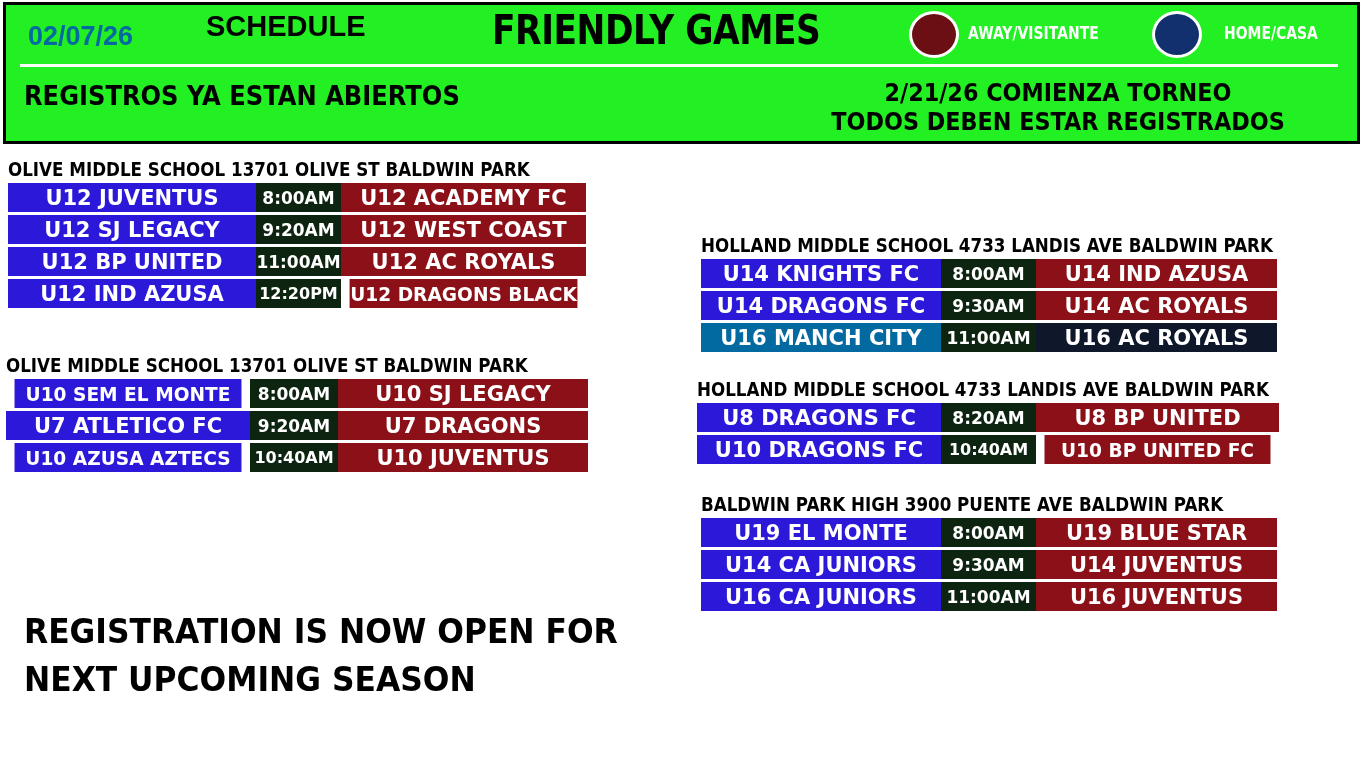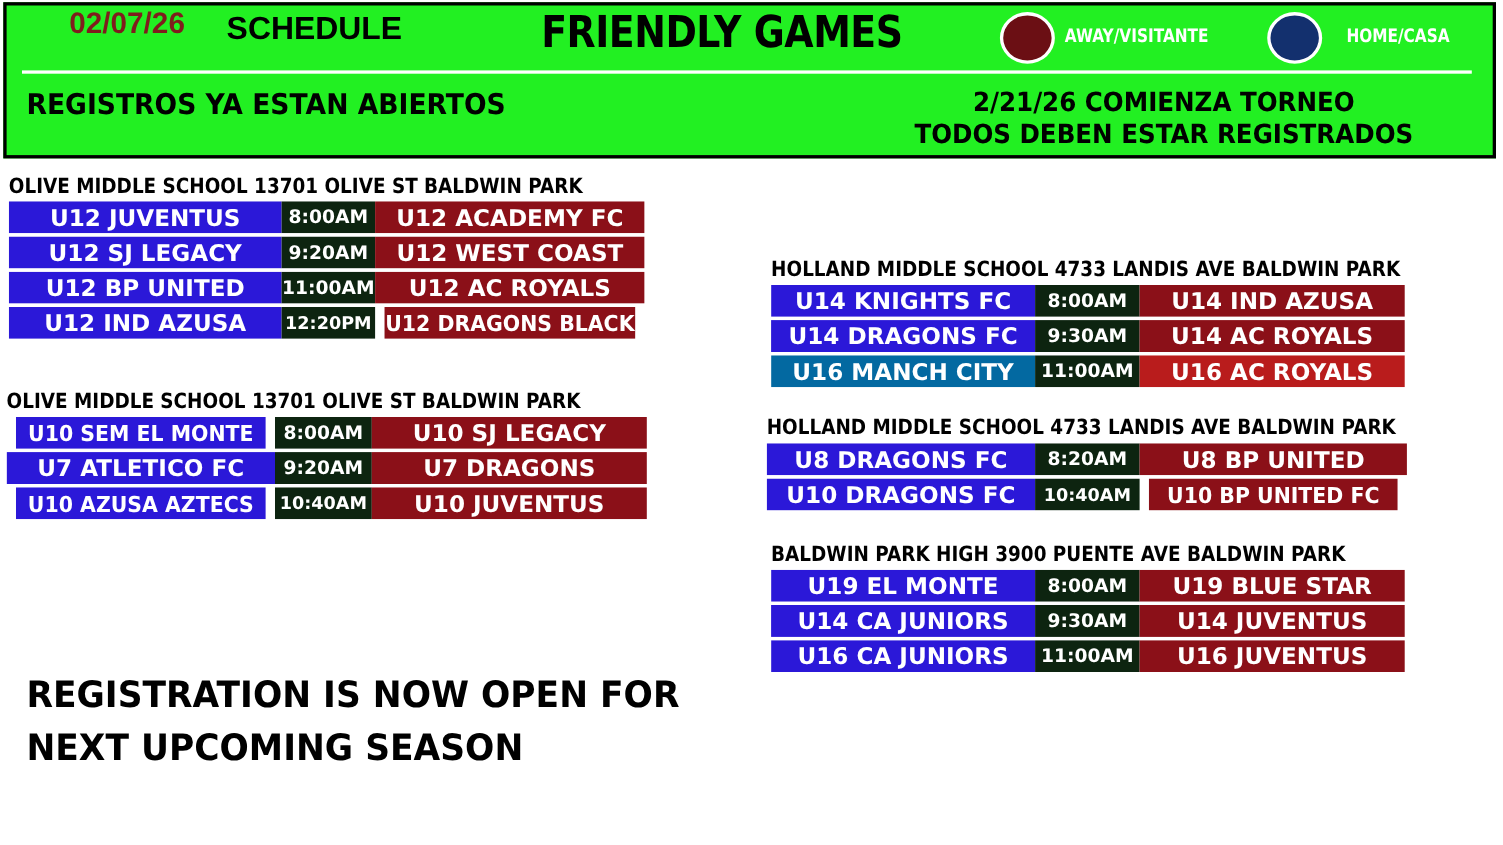--- a/index.html
+++ b/index.html
@@ -36,27 +36,26 @@
     left: 14px;
     top: 59px;
     width: 1318px;
     height: 3px;
     background: #ffffff;
   }
 
   .hdr-date {
     position: absolute;
     left: 22px;
-    top: 1px;
+    top: 16px;
     font-size: 27px;
     font-weight: bold;
-    color: #7f1d1d;
+    color: #0369a1;
     letter-spacing: 0px;
     font-family: "Liberation Sans", sans-serif;
-    margin-left: 35px;
   }
   .hdr-schedule {
     position: absolute;
     left: 200px;
     top: 5px;
     font-size: 29px;
     font-weight: bold;
     color: #000;
     font-family: "Liberation Sans", sans-serif;
   }
@@ -272,21 +271,21 @@
       <div class="team-away" style="width: 241px; background: rgb(139, 16, 24);">U14 IND AZUSA</div>
     </div>
     <div class="match-row">
       <div class="team-home" style="width: 240px; background: rgb(43, 24, 216);">U14 DRAGONS FC</div>
       <div class="match-time" style="width: 95px; background: rgb(13, 36, 16);">9:30AM</div>
       <div class="team-away" style="width: 241px; background: rgb(139, 16, 24);">U14 AC ROYALS</div>
     </div>
     <div class="match-row">
       <div class="team-home" style="width: 240px; background: #0369a1;">U16 MANCH CITY</div>
       <div class="match-time" style="width: 95px; background: rgb(13, 36, 16);">11:00AM</div>
-      <div class="team-away" style="width: 241px; background: #b91c1c;">U16 AC ROYALS</div>
+      <div class="team-away" style="width: 241px; background: #0f172a;">U16 AC ROYALS</div>
     </div>
   </div>
 </div>
 
 <div class="venue-block" id="block-3" style="left:697px; top:379px; width:584px;">
   <div class="venue-title">HOLLAND MIDDLE SCHOOL 4733 LANDIS AVE BALDWIN PARK</div>
   <div>
     <div class="match-row">
       <div class="team-home" style="width: 244px; background: rgb(43, 24, 216);">U8 DRAGONS FC</div>
       <div class="match-time" style="width: 95px; background: rgb(13, 36, 16);">8:20AM</div>

